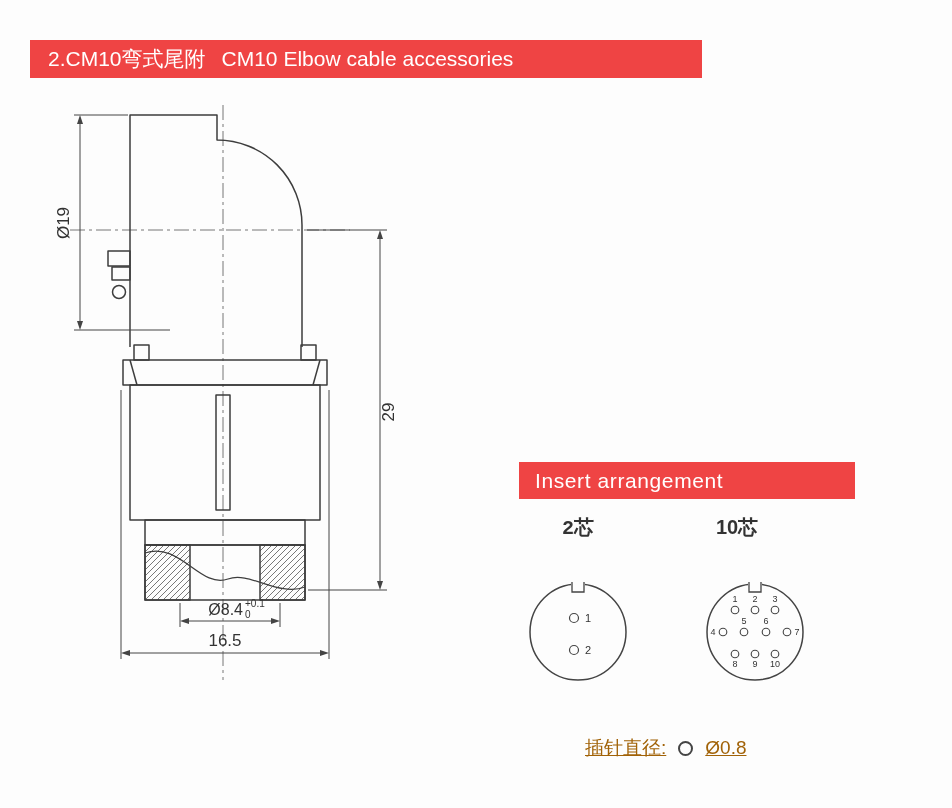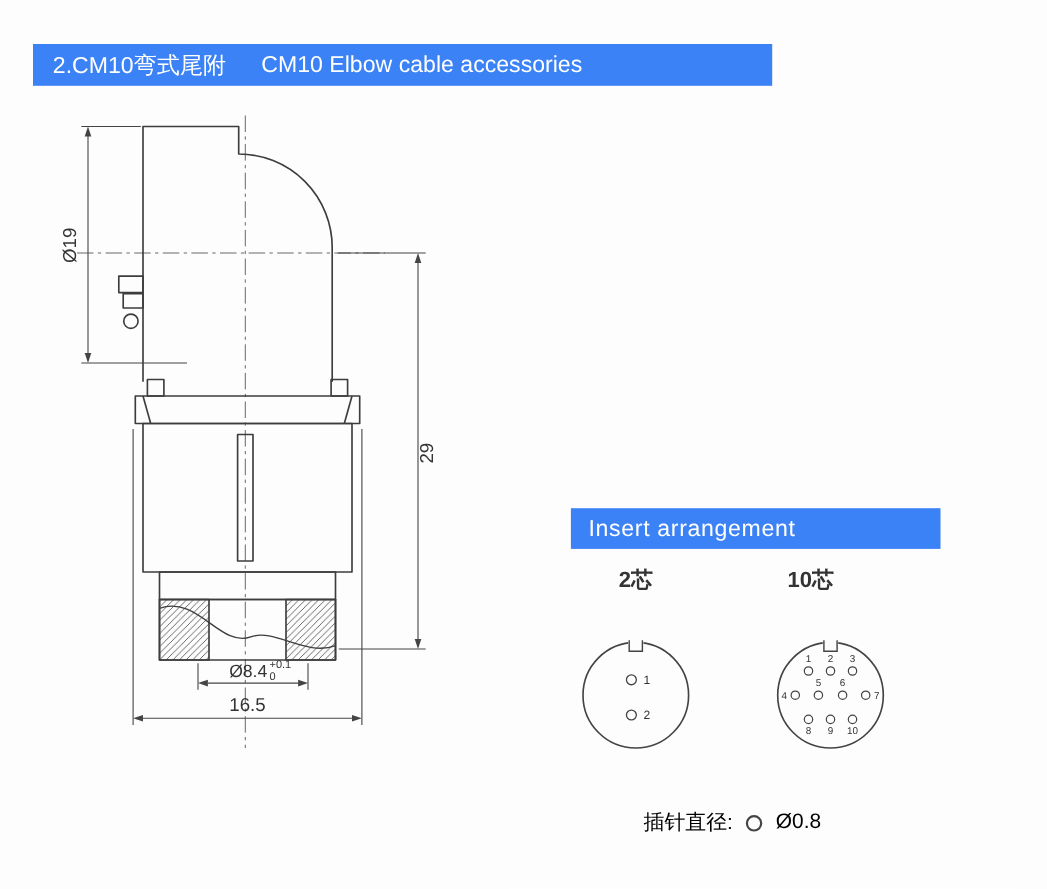--- a/index.html
+++ b/index.html
@@ -1,26 +1,26 @@
 <!DOCTYPE html>
 <html><head>
 <meta charset="utf-8">
 <style>
   html,body{margin:0;padding:0;background:#ffffff;}
   .page{position:relative;width:952px;height:808px;background:#fdfdfd;font-family:"Liberation Sans",sans-serif;overflow:hidden;}
-  .bar{position:absolute;background:#3b82f6;color:#ffffff;display:flex;align-items:center;box-sizing:border-box;}
+  .bar{position:absolute;background:#ef4444;color:#ffffff;display:flex;align-items:center;box-sizing:border-box;}
   .main-bar{left:30px;top:40px;width:672px;height:38px;font-size:21px;padding-left:18px;}
-  .main-bar .en{margin-left:32px;}
+  .main-bar .en{margin-left:16px;}
   .insert-bar{left:475px;top:462px;width:336px;height:37px;font-size:21px;padding-left:16px;letter-spacing:.6px;margin-left:44px;}
   .drawing{position:absolute;left:50px;top:95px;}
   .inserts{position:absolute;left:475px;top:540px;}
   .insert-label{position:absolute;width:80px;text-align:center;font-size:20px;font-weight:bold;color:#333;top:514px;}
-  .label-2{left:538px;}
+  .label-2{left:538px;font-family:Liberation Mono, monospace;}
   .label-10{left:697px;}
-  .note{position:absolute;left:585px;top:735px;display:flex;align-items:center;gap:12px;font-size:19px;color:#000000;}
+  .note{position:absolute;left:585px;top:735px;display:flex;align-items:center;gap:12px;font-size:19px;color:#a16207;text-decoration:underline;}
   .hole{width:11px;height:11px;border:2px solid #444;border-radius:50%;display:inline-block;background:transparent;}
   svg text{font-family:"Liberation Sans",sans-serif;fill:#333;}
 </style>
 </head>
 <body>
 
 <div class="page">
 
   <div class="bar main-bar">
     <span>2.CM10弯式尾附</span>

